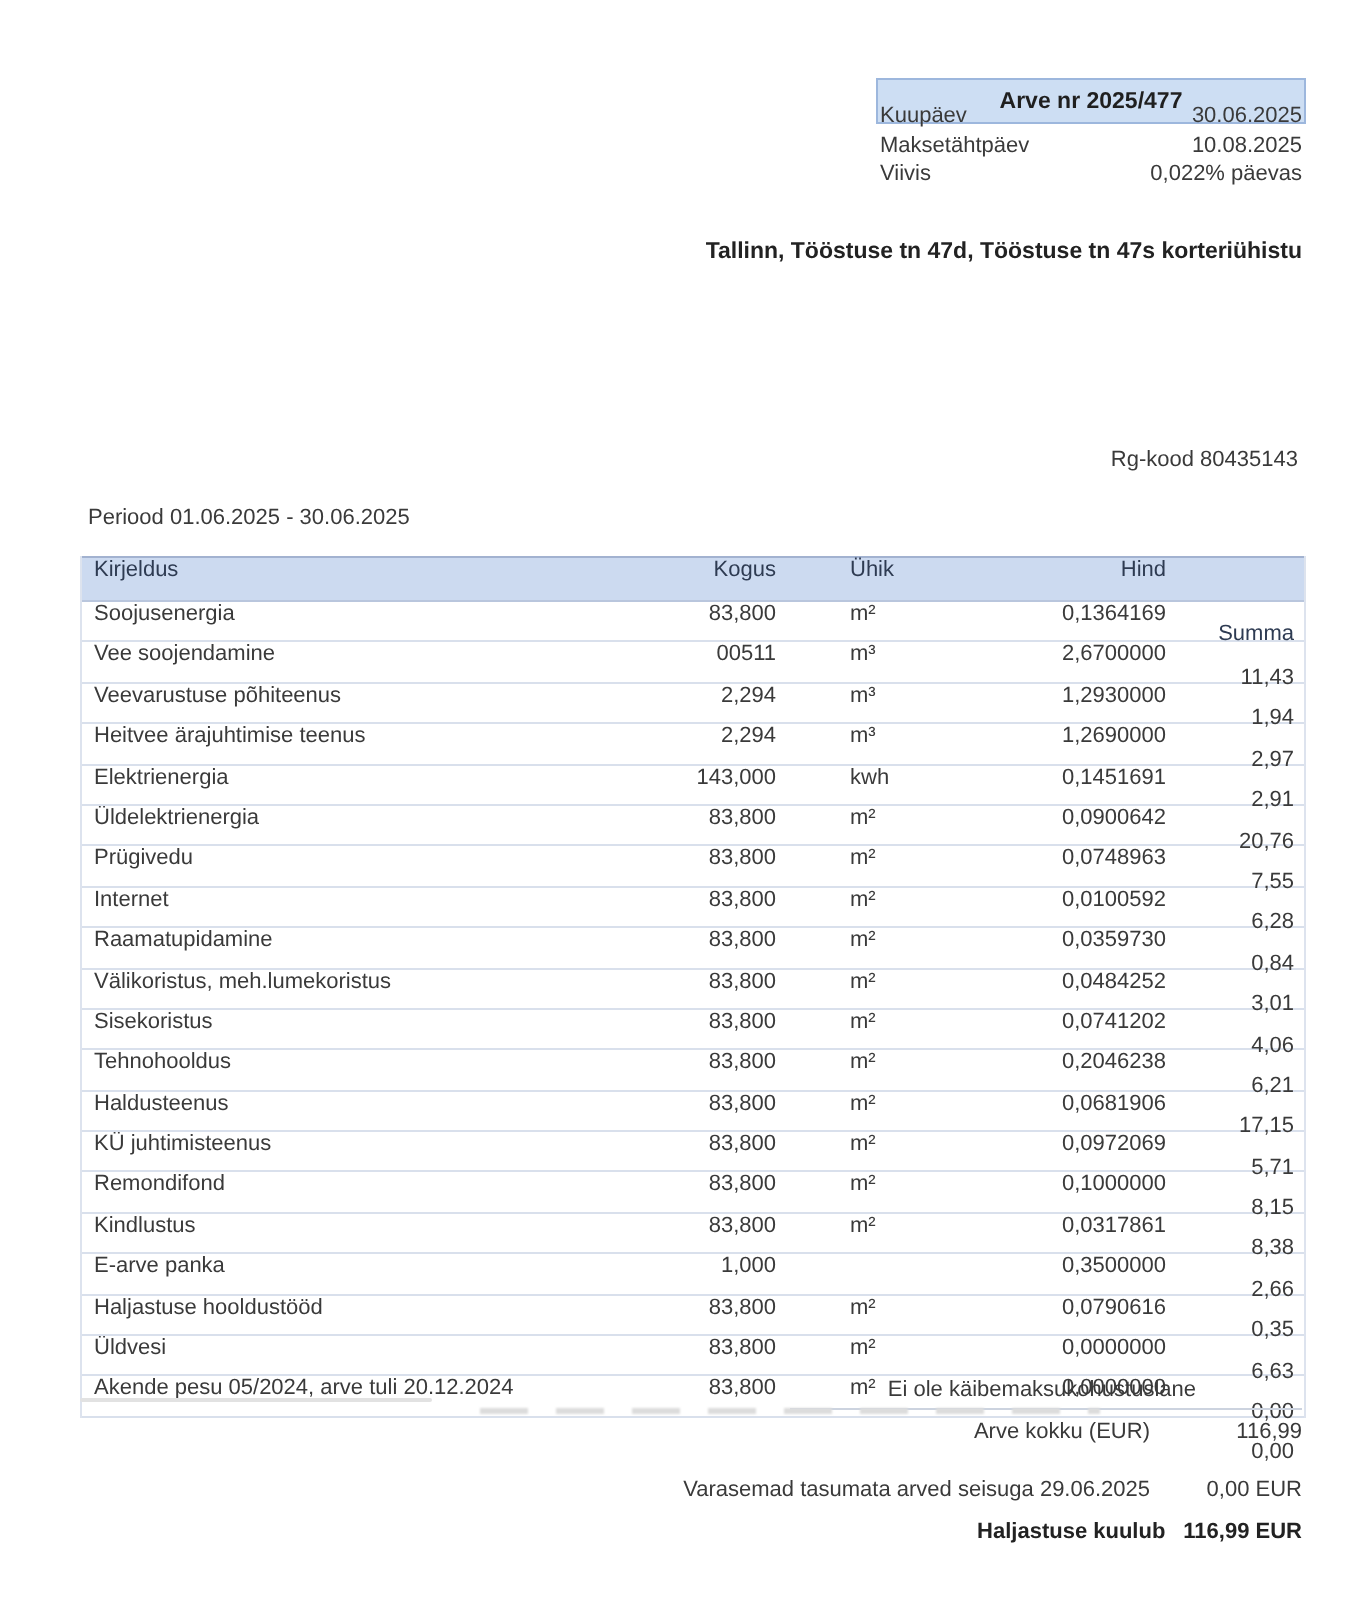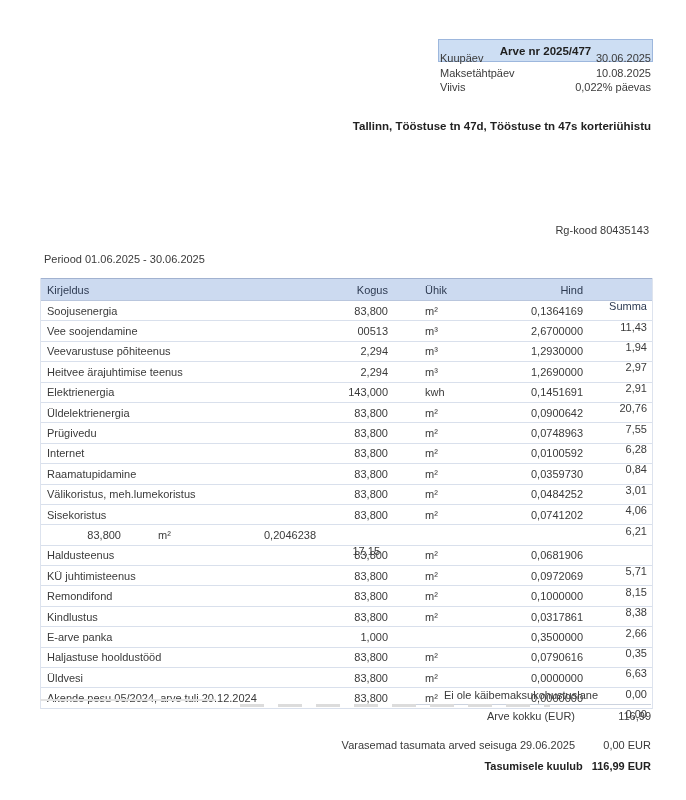--- a/index.html
+++ b/index.html
@@ -23,21 +23,21 @@
   .address{
     position:absolute;right:35px;top:120px;
     font-weight:700;font-size:11.5px;color:#222;white-space:nowrap;
   }
   .rgkood{position:absolute;right:37px;top:224px;}
   .period{position:absolute;left:44px;top:253px;}
   .table{
     position:absolute;left:40px;top:278px;width:611px;
     border-left:1px solid #dde3ee;border-right:1px solid #dde3ee;
   }
-  .trow{display:flex;align-items:center;height:19.4px;border-bottom:1px solid #d9e0ec;background:#fff;}
+  .trow{display:flex;align-items:flex-start;height:19.4px;border-bottom:1px solid #d9e0ec;background:#fff;}
   .thead{
     height:21px;background:#ccdaf0;
     border-top:1px solid #a2b2d0;border-bottom:1px solid #b9c6dd;
     color:#2e3b52;
   }
   .c1{flex:1;padding-left:6px;white-space:nowrap;overflow:hidden;}
   .c2{width:80px;text-align:right;white-space:nowrap;}
   .c3{width:58px;text-align:left;padding-left:5px;white-space:nowrap;margin-left:32px;}
   .c4{width:100px;text-align:right;white-space:nowrap;}
   .c5{width:64px;text-align:right;padding-right:5px;white-space:nowrap;margin-top:32px;}
@@ -97,21 +97,21 @@
     <div id="tbody">
         <div class="trow">
           <span class="c1">Soojusenergia</span>
           <span class="c2">83,800</span>
           <span class="c3">m²</span>
           <span class="c4">0,1364169</span>
           <span class="c5">11,43</span>
         </div>
         <div class="trow">
           <span class="c1">Vee soojendamine</span>
-          <span class="c2">00513</span>
+          <span class="c2">00511</span>
           <span class="c3">m³</span>
           <span class="c4">2,6700000</span>
           <span class="c5">1,94</span>
         </div>
         <div class="trow">
           <span class="c1">Veevarustuse põhiteenus</span>
           <span class="c2">2,294</span>
           <span class="c3">m³</span>
           <span class="c4">1,2930000</span>
           <span class="c5">2,97</span>
@@ -166,20 +166,21 @@
           <span class="c5">4,06</span>
         </div>
         <div class="trow">
           <span class="c1">Sisekoristus</span>
           <span class="c2">83,800</span>
           <span class="c3">m²</span>
           <span class="c4">0,0741202</span>
           <span class="c5">6,21</span>
         </div>
         <div class="trow">
+          <span class="c1">Tehnohooldus</span>
           <span class="c2">83,800</span>
           <span class="c3">m²</span>
           <span class="c4">0,2046238</span>
           <span class="c5">17,15</span>
         </div>
         <div class="trow">
           <span class="c1">Haldusteenus</span>
           <span class="c2">83,800</span>
           <span class="c3">m²</span>
           <span class="c4">0,0681906</span>
@@ -246,17 +247,17 @@
     <span>Arve kokku  (EUR)</span>
     <span class="val">116,99</span>
   </div>
 
   <div class="amount-line prev-line">
     <span>Varasemad tasumata arved seisuga 29.06.2025</span>
     <span class="val">0,00 EUR</span>
   </div>
 
   <div class="amount-line due-line">
-    <span>Tasumisele kuulub</span>
+    <span>Haljastuse kuulub</span>
     <span class="val">116,99 EUR</span>
   </div>
 
 </div>
 
 </body></html>

